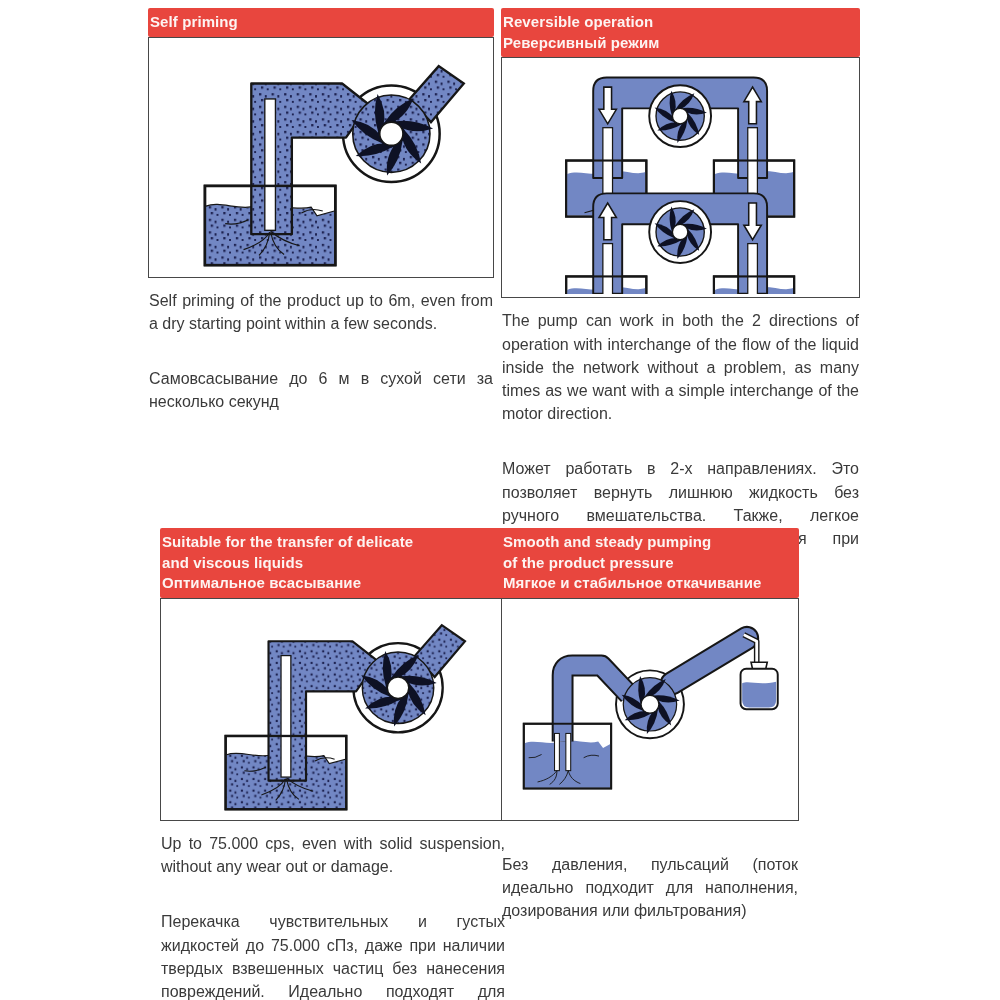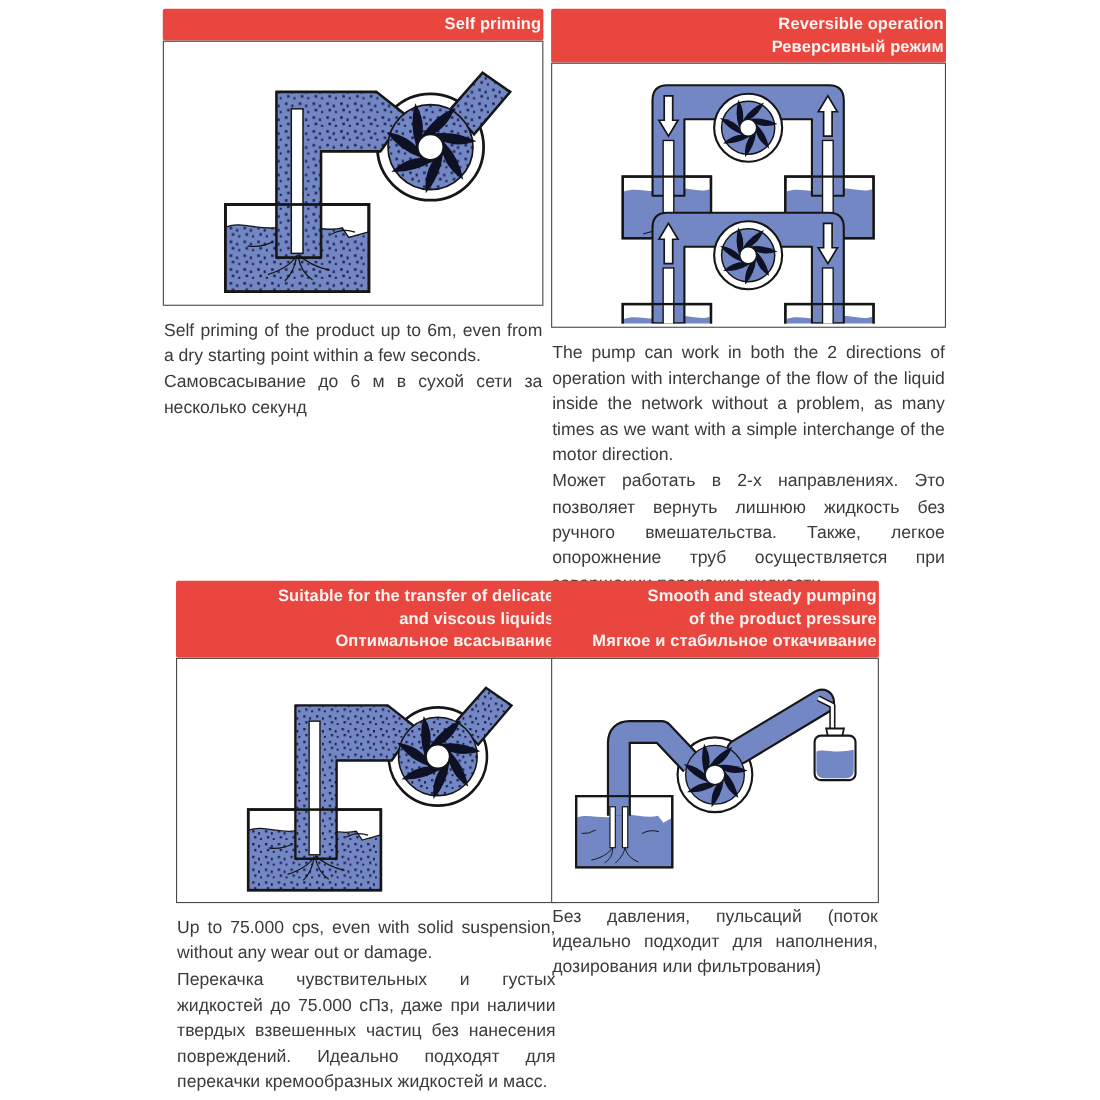--- a/index.html
+++ b/index.html
@@ -1,29 +1,29 @@
 <!DOCTYPE html>
 <html><head>
 <meta charset="utf-8">
 <style>
   html,body{margin:0;padding:0;background:#ffffff;}
   .page{position:relative;width:1000px;height:1000px;background:#ffffff;
         font-family:"Liberation Sans",sans-serif;overflow:hidden;}
   .panel{position:absolute;}
-  .banner{background:#e8463e;color:#fdf4f2;font-weight:bold;text-align:right;
+  .banner{background:#e8463e;color:#fdf4f2;font-weight:bold;text-align:left;
           font-size:15px;line-height:1.38;padding:4px 2px;border-radius:2px;
           letter-spacing:.1px;}
   .dbox{border:1.6px solid #474747;background:#fff;box-sizing:border-box;
         display:flex;align-items:center;justify-content:center;overflow:hidden;}
   .dbox.h-row1{height:241px;}
   .dbox.h-row2{height:223px;}
   .dbox svg{display:block;width:97%;height:97%;}
   p.para{font-size:16px;color:#3a3a3a;text-align:justify;line-height:1.45;
          margin:11px 1px 0 1px;}
-  p.para.ru{margin-top:1px;}
+  p.para.ru{margin-top:32px;}
 </style>
 </head>
 <body>
 
 <div class="page">
 
   <section class="panel" style="left:148px;top:8px;width:346px">
     <div class="banner">
       <div>Self priming</div>
     </div>

